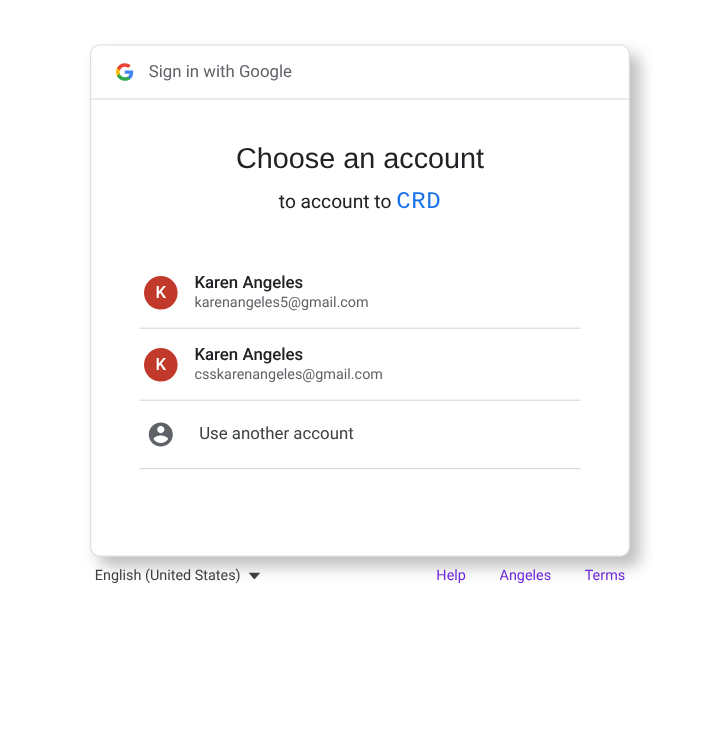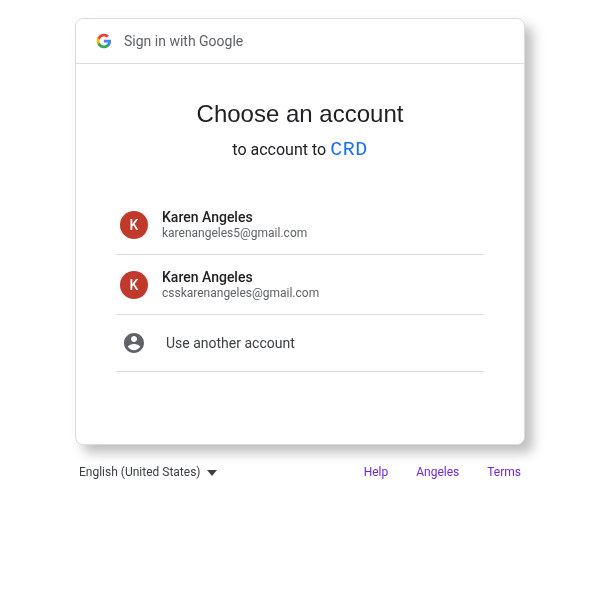--- a/index.html
+++ b/index.html
@@ -9,21 +9,21 @@
     }
     body {
       font-family: 'Roboto', Arial, sans-serif;
       background: #fff;
       width: 604px;
       height: 611px;
       position: relative;
     }
     .card-wrapper {
       position: absolute;
-      top: 18px;
+      top: 37px;
       left: 75px;
       width: 450px;
     }
     .card {
       width: 450px;
       background: #fff;
       border: 1px solid #dadce0;
       border-radius: 8px;
       box-shadow: 8px 8px 12px rgba(0,0,0,0.25);
       overflow: hidden;
@@ -122,21 +122,21 @@
     }
     .use-another {
       font-size: 14px;
       color: #3c4043;
       margin-left: 4px;
     }
     .footer {
       display: flex;
       align-items: center;
       justify-content: space-between;
-      padding: 20px 4px 0 4px;
+      padding: 8px 4px 0 4px;
       font-size: 12px;
       color: #5f6368;
     }
     .lang {
       display: flex;
       align-items: center;
       cursor: pointer;
       color: #3c4043;
     }
     .lang-arrow {

